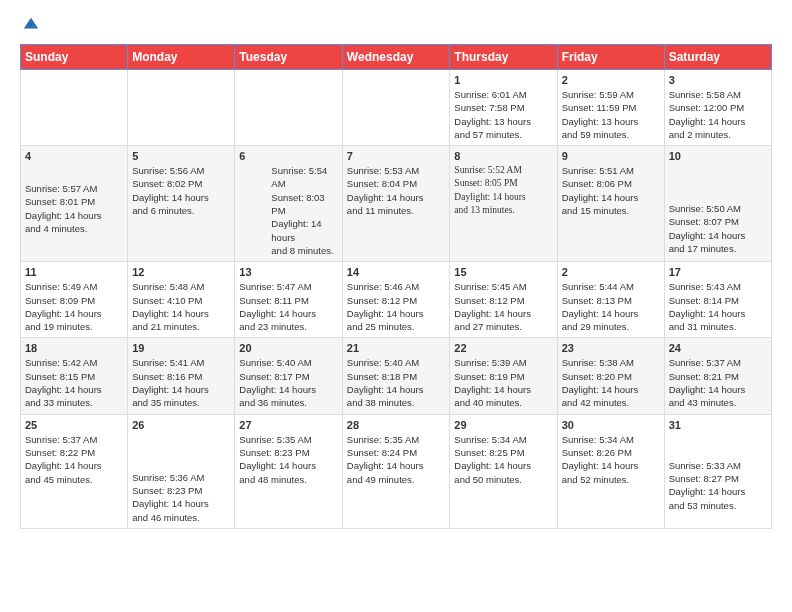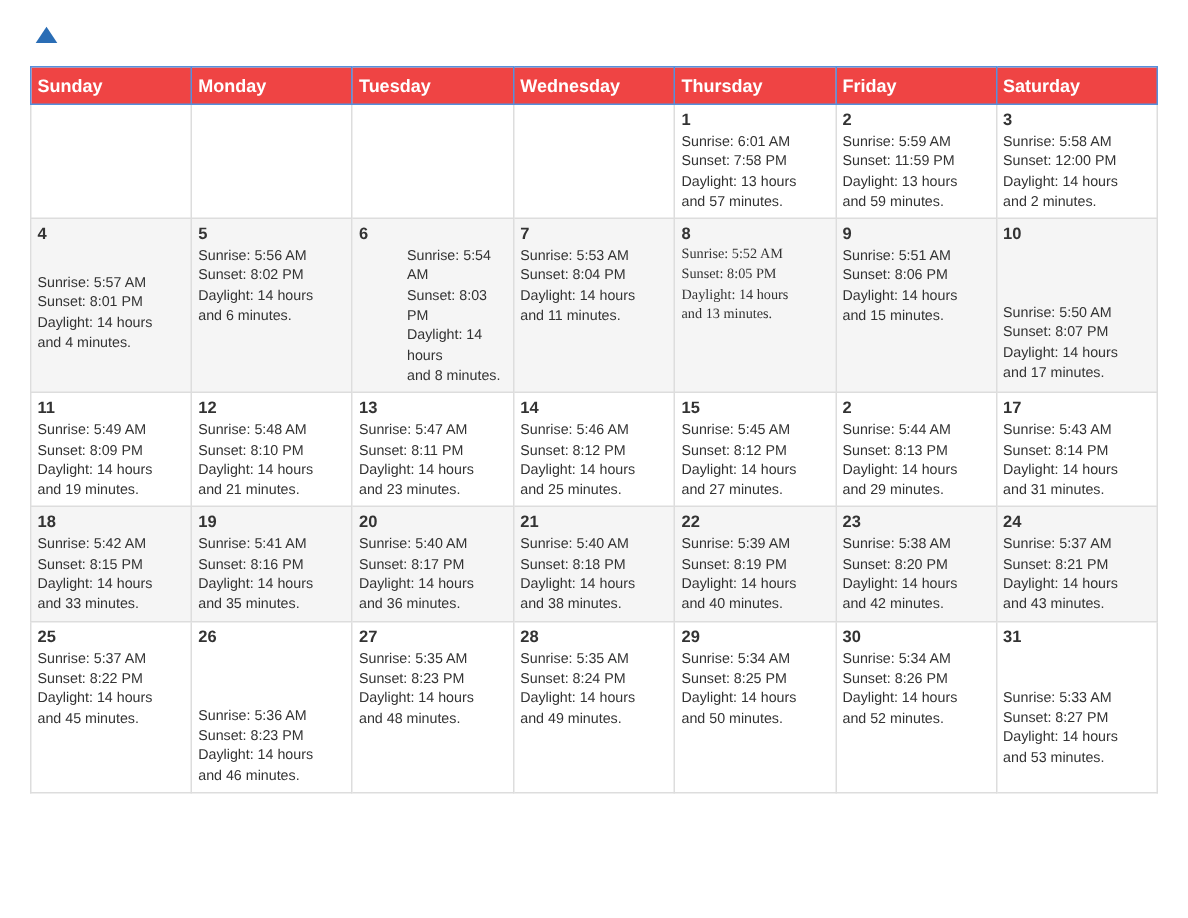--- a/index.html
+++ b/index.html
@@ -216,21 +216,21 @@
           <td>
             <span class="day-num">11</span>
             <div class="day-info" style="white-space: pre-line;">Sunrise: 5:49 AM
 Sunset: 8:09 PM
 Daylight: 14 hours
 and 19 minutes.</div>
           </td>
           <td>
             <span class="day-num">12</span>
             <div class="day-info" style="white-space: pre-line;">Sunrise: 5:48 AM
-Sunset: 8:10 PM
+Sunset: 4:10 PM
 Daylight: 14 hours
 and 21 minutes.</div>
           </td>
           <td>
             <span class="day-num">13</span>
             <div class="day-info" style="white-space: pre-line;">Sunrise: 5:47 AM
 Sunset: 8:11 PM
 Daylight: 14 hours
 and 23 minutes.</div>
           </td>

